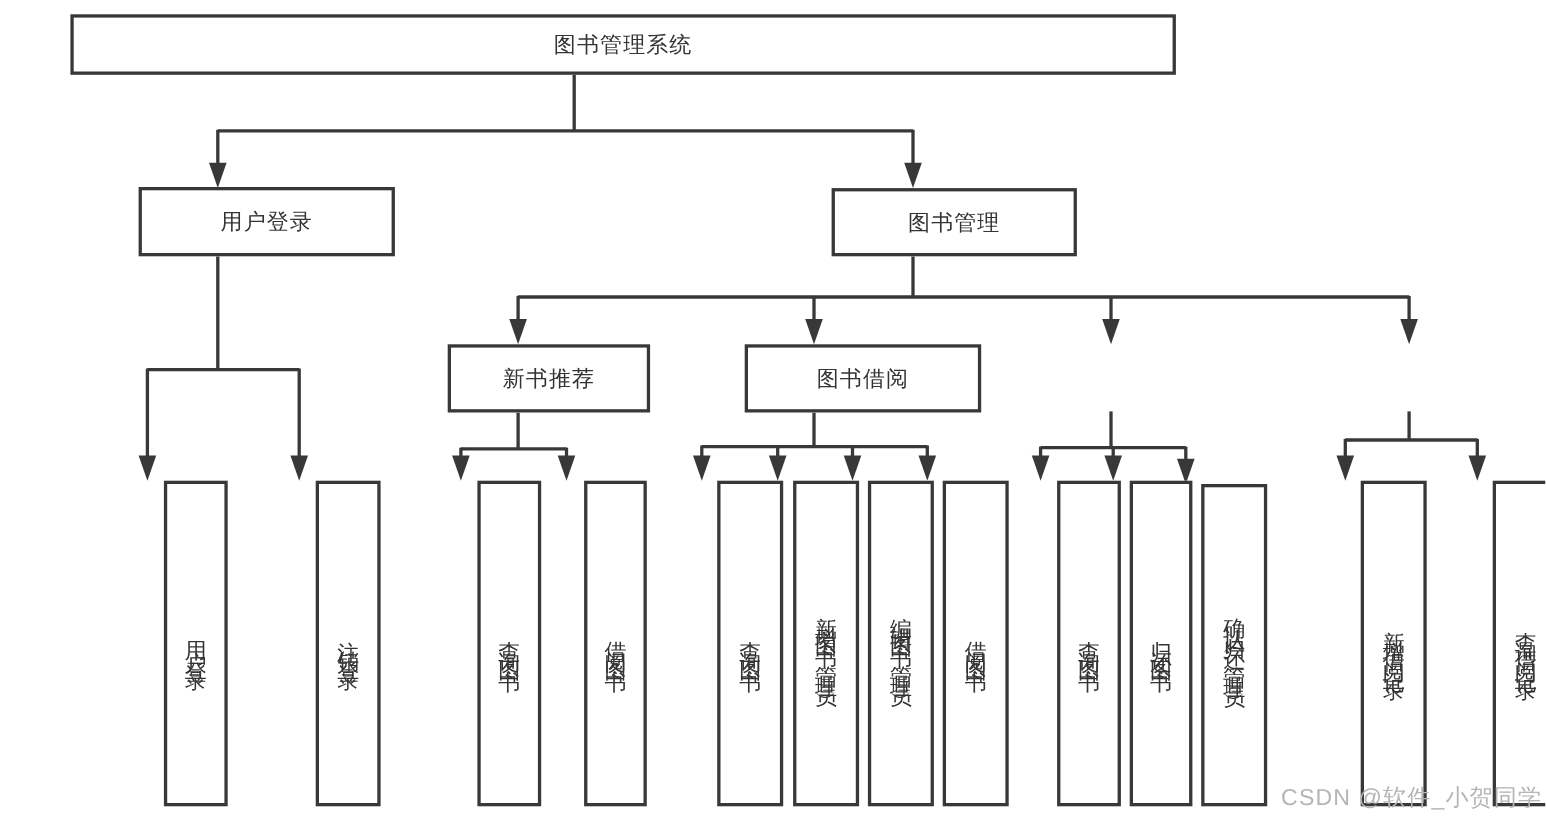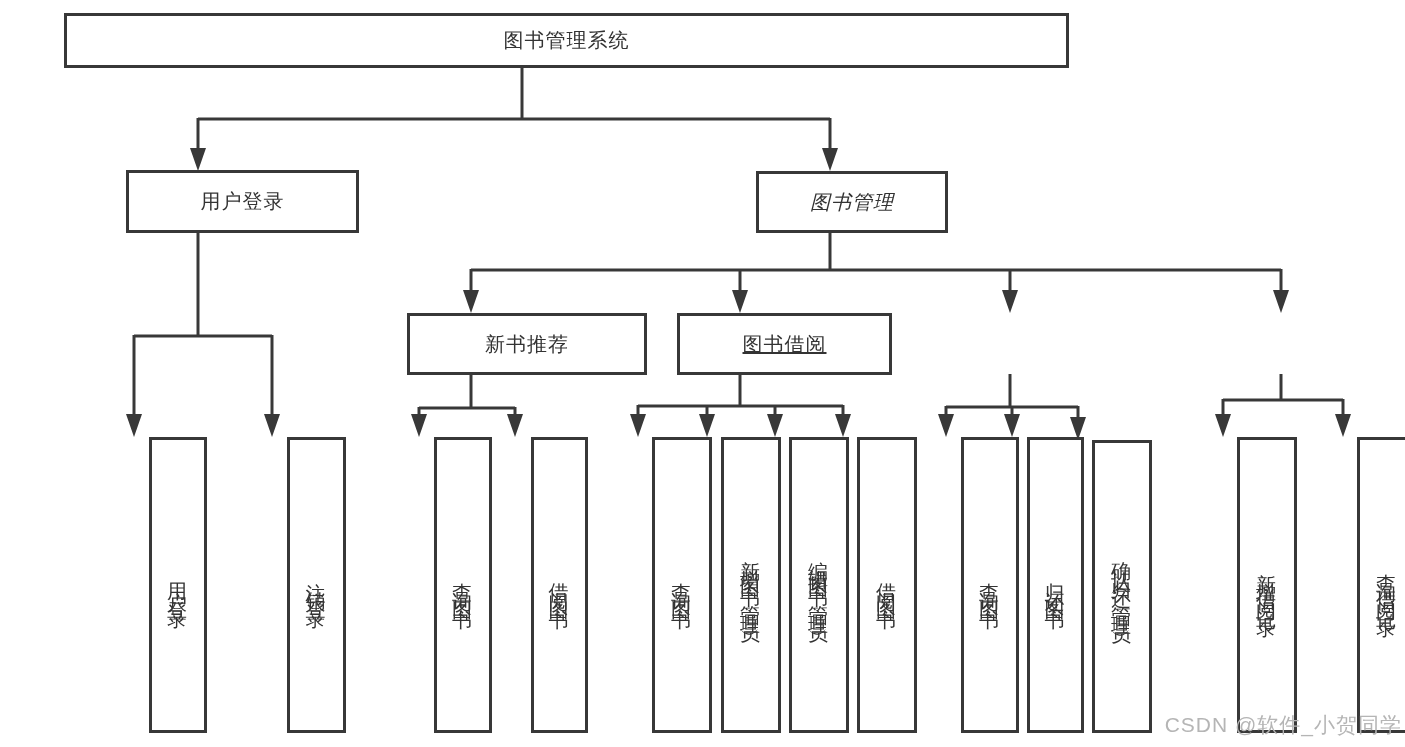--- a/index.html
+++ b/index.html
@@ -118,28 +118,28 @@
     </g>
   </svg>
 
   <div class="node" style="left:20px;top:13px;width:1005px;height:55px;">
     <span>图书管理系统</span>
   </div>
 
   <div class="node" style="left:82px;top:170px;width:233px;height:63px;">
     <span>用户登录</span>
   </div>
-  <div class="node" style="left:712px;top:171px;width:192px;height:62px;font-style:italic;">
+  <div class="node" style="left:712px;top:171px;width:223px;height:62px;">
     <span>图书管理</span>
   </div>
 
-  <div class="node" style="left:363px;top:313px;width:240px;height:62px;">
+  <div class="node" style="left:363px;top:313px;width:184px;height:62px;">
     <span>新书推荐</span>
   </div>
-  <div class="node" style="left:633px;top:313px;width:215px;height:62px;text-decoration:underline;">
+  <div class="node" style="left:633px;top:313px;width:215px;height:62px;">
     <span>图书借阅</span>
   </div>
 
   <div class="node leaf" style="left:105px;top:437px;width:58px;height:296px;">
     <span>用户登录</span>
   </div>
   <div class="node leaf" style="left:243px;top:437px;width:59px;height:296px;">
     <span>注销登录</span>
   </div>
 

